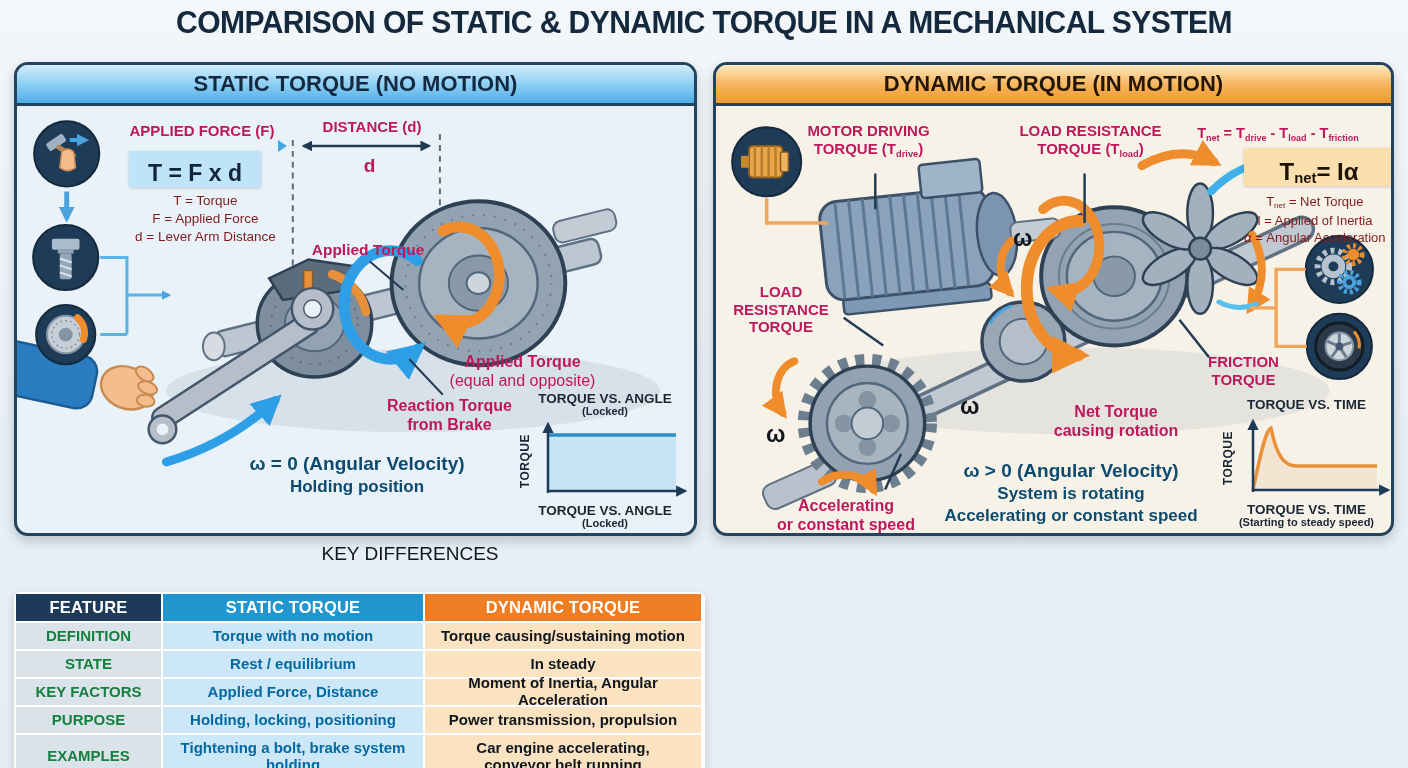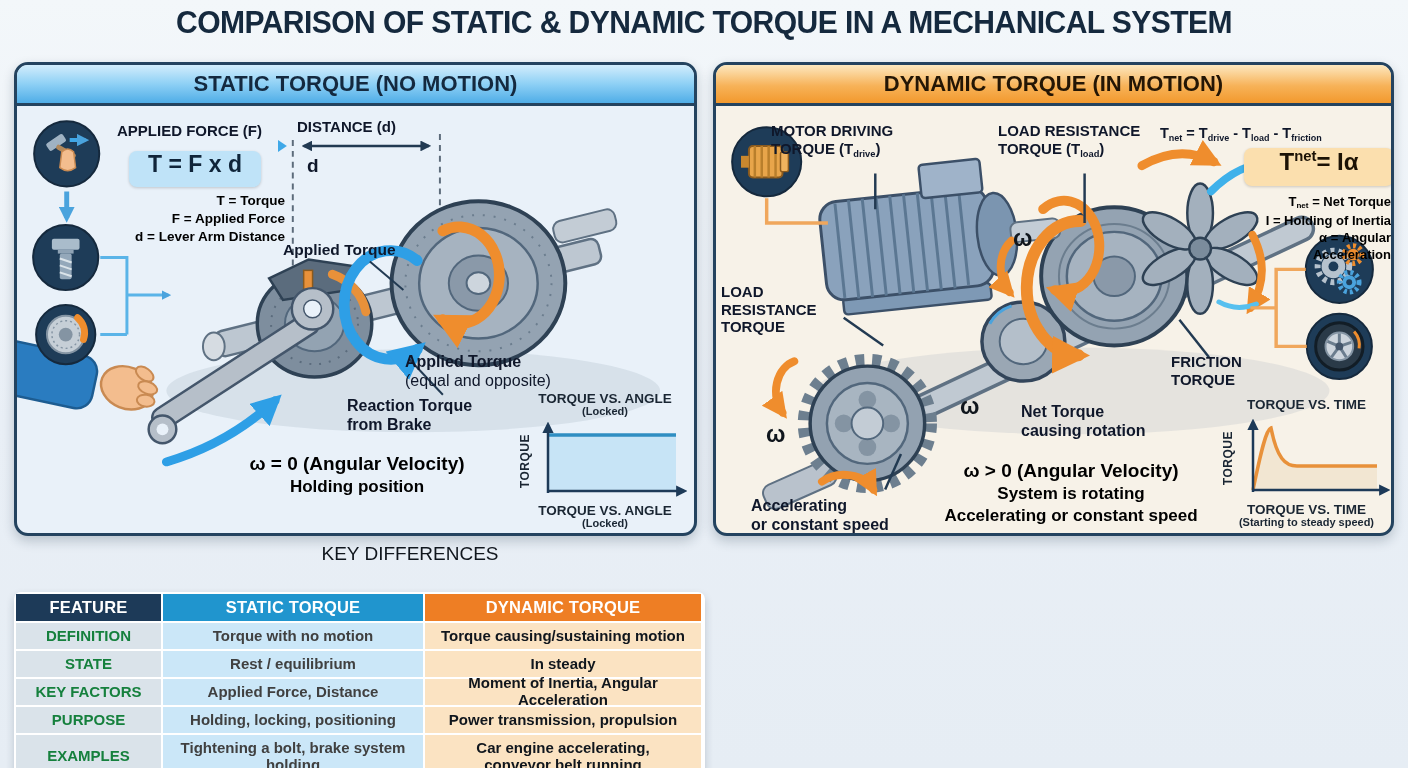--- a/index.html
+++ b/index.html
@@ -18,30 +18,30 @@
   .panel.static{left:14px;width:683px;background:#e9f1f9}
   .panel.dynamic{left:713px;width:681px;background:#f7f2e8}
   .phead{height:38px;display:flex;align-items:center;justify-content:center;
     border-bottom:3px solid #24435f;font-size:22px;white-space:pre}
   .phead.blue{background:linear-gradient(180deg,#d2edfc 0%,#8ed0f5 50%,#4fade7 100%);color:#14293f}
   .phead.orange{background:linear-gradient(180deg,#fde8bf 0%,#f7b258 55%,#f2992d 100%);color:#241605}
   .phead .strong{font-weight:800}
   .phead .rest{font-weight:600}
   .illus{position:absolute;left:0;top:0;width:100%;height:100%}
   
-  .lab{position:absolute;text-align:left;font-weight:800;line-height:1.18;color:#0f172a}
+  .lab{position:absolute;text-align:center;font-weight:800;line-height:1.18;color:#be185d}
   .lab .ln2{font-weight:400}
   .sub{font-size:.62em;vertical-align:-.28em;font-weight:inherit}
-  .fbox{position:absolute;border-radius:8px;display:flex;align-items:flex-start;justify-content:center;
+  .fbox{position:absolute;border-radius:0;display:flex;align-items:flex-end;justify-content:center;
     font-weight:800;color:#10253a;box-shadow:0 1px 3px rgba(0,0,0,.18)}
   .fbox.blue{background:#bfe3f8}
   .fbox.peach{background:#fbdfae;color:#1c1205}
-  .leg{position:absolute;font-weight:700;font-size:13.5px;line-height:1.32;color:#000000;text-align:right}
+  .leg{position:absolute;font-weight:400;font-size:13.5px;line-height:1.32;color:#7f1d1d;text-align:center}
   .omega-sym{position:absolute;font-weight:800;font-size:23px;color:#10161d}
-  .omega-block{position:absolute;text-align:center;color:#000000}
+  .omega-block{position:absolute;text-align:center;color:#0c4a6e}
   .omega-block .l1{font-size:19px;font-weight:600}
   .omega-block .l1 b{font-weight:800}
   .omega-block .l2,.omega-block .l3{font-size:17px;font-weight:700;margin-top:2px}
   
   .minichart{position:absolute;text-align:center}
   .mc-title{font-size:13.5px;font-weight:800}
   .mc-sub{font-size:11px;font-weight:700;margin-top:-1px}
   .mc-body{position:relative;margin-top:2px;display:flex;align-items:center;justify-content:center}
   .mc-ylab{writing-mode:vertical-rl;transform:rotate(180deg);font-size:12px;font-weight:800;letter-spacing:.5px}
   .mc-xlab{font-size:13.5px;font-weight:800;margin-top:0}
@@ -50,21 +50,21 @@
   .kd-title{position:absolute;left:120px;top:543px;width:580px;text-align:center;
     font-size:19px;font-weight:400;color:#10161d}
   .kdtable{position:absolute;left:14px;top:592px;width:687px;background:#fff;
     border:2px solid #fff;border-radius:7px;display:grid;
     grid-template-columns:145px 260px 276px;grid-template-rows:27px 26px 26px 26px 26px 43px;gap:2px;
     box-shadow:0 4px 9px rgba(20,40,60,.2)}
   .cell{display:flex;align-items:center;justify-content:center;text-align:center;line-height:1.12;padding:0 4px;box-sizing:border-box}
   .hc{color:#fff;font-weight:800;font-size:16.5px;letter-spacing:.2px}
   .hc.f{background:#1d3a58}.hc.s{background:#2095ce}.hc.d{background:#ee7e24}
   .fc{background:#dae3ea;font-weight:800;font-size:15px;color:#15803d}
-  .sc{background:#cbe7f8;font-weight:700;font-size:15px;color:#404040}
+  .sc{background:#cbe7f8;font-weight:700;font-size:15px;color:#0369a1}
   .dc{background:#fbe3c2;font-weight:700;font-size:15px;color:#10161d}
 </style>
 </head>
 <body>
 
 <h1 class="title">COMPARISON OF STATIC &amp; DYNAMIC TORQUE IN A MECHANICAL SYSTEM</h1>
 
 <div class="panel static">
   <div class="phead blue"><span class="strong">STATIC TORQUE</span><span class="rest"> (NO MOTION)</span></div>
 
@@ -338,21 +338,21 @@
     <div><span>TORQUE (T</span><span class="sub">load</span><span>)</span></div>
   </div>
   <div class="lab" style="left:444px;top:60px;width:236px;font-size:14.5px"><span>T</span><span class="sub">net</span><span> = T</span><span class="sub">drive</span><span> - T</span><span class="sub">load</span><span> - T</span><span class="sub">friction</span></div>
   <div class="fbox peach" style="left:528px;top:83px;width:150px;height:38px;font-size:24px">
       <span>T</span>
       <span class="sub">net</span>
       <span> = Iα</span>
     </div>
   <div class="leg" style="left:528px;top:128px;font-size:13px">
     <div><span>T</span><span class="sub">net</span><span> = Net Torque</span></div>
-    <div>I = Holding of Inertia</div>
+    <div>I = Applied of Inertia</div>
     <div>α = Angular Acceleration</div>
   </div>
   <div class="lab" style="left:5px;top:218px;width:120px;font-size:15px">
     <div>LOAD</div>
     <div>RESISTANCE</div>
     <div>TORQUE</div>
   </div>
   <div class="lab" style="left:455px;top:288px;width:145px;font-size:15px">
     <div>FRICTION</div>
     <div>TORQUE</div>

